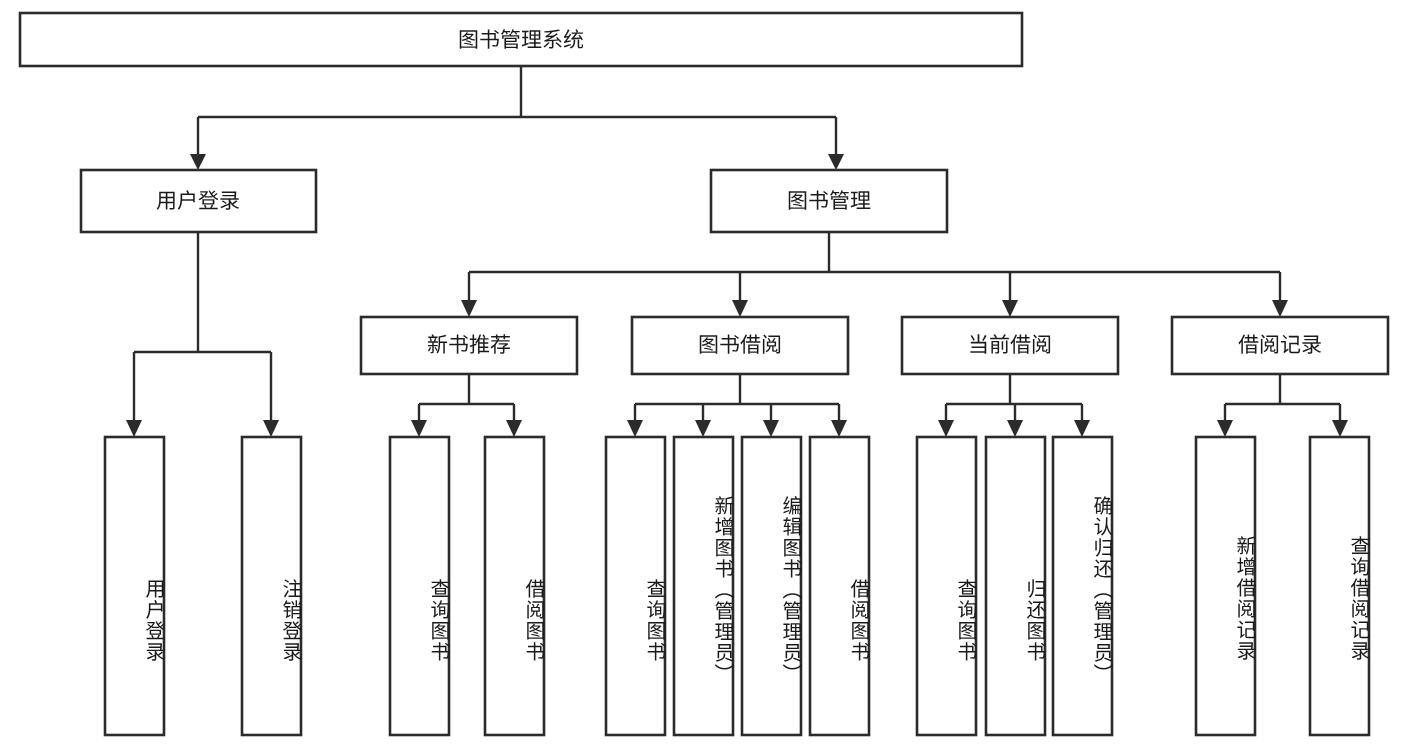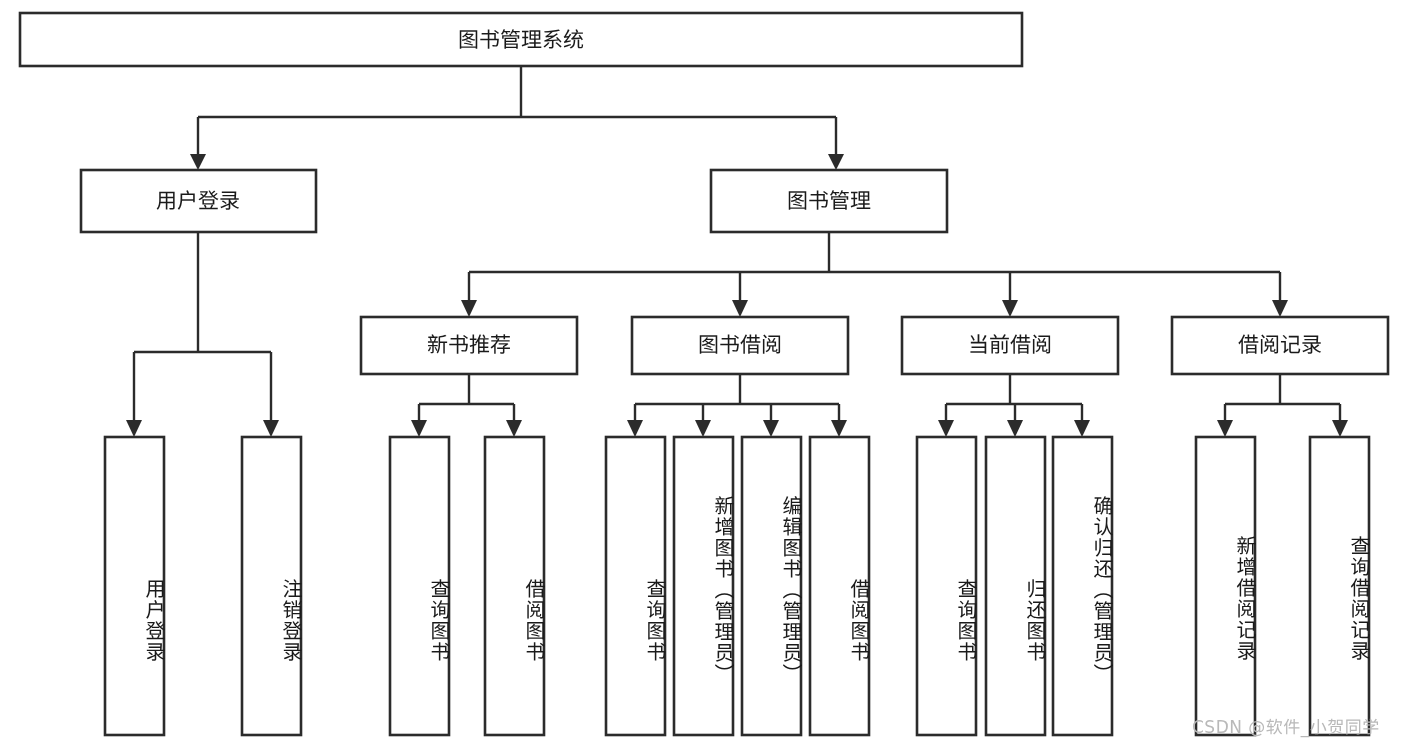--- a/index.html
+++ b/index.html
@@ -221,15 +221,14 @@
   <div class="vlabel" style="left:742px; top:443px; width:59px; height:292px;">编辑图书（管理员）</div>
   <div class="vlabel" style="left:810px; top:505px; width:59px; height:230px;">借阅图书</div>
 
   <div class="vlabel" style="left:917px; top:505px; width:59px; height:230px;">查询图书</div>
   <div class="vlabel" style="left:986px; top:505px; width:59px; height:230px;">归还图书</div>
   <div class="vlabel" style="left:1053px; top:443px; width:59px; height:292px;">确认归还（管理员）</div>
 
   <div class="vlabel" style="left:1196px; top:460px; width:59px; height:275px;">新增借阅记录</div>
   <div class="vlabel" style="left:1310px; top:460px; width:59px; height:275px;">查询借阅记录</div>
 
-  <div class="watermark" style="left:1192px; top:713px;">CSDN @软件_小贺同学</div>
 
 </div>
 
 </body></html>

